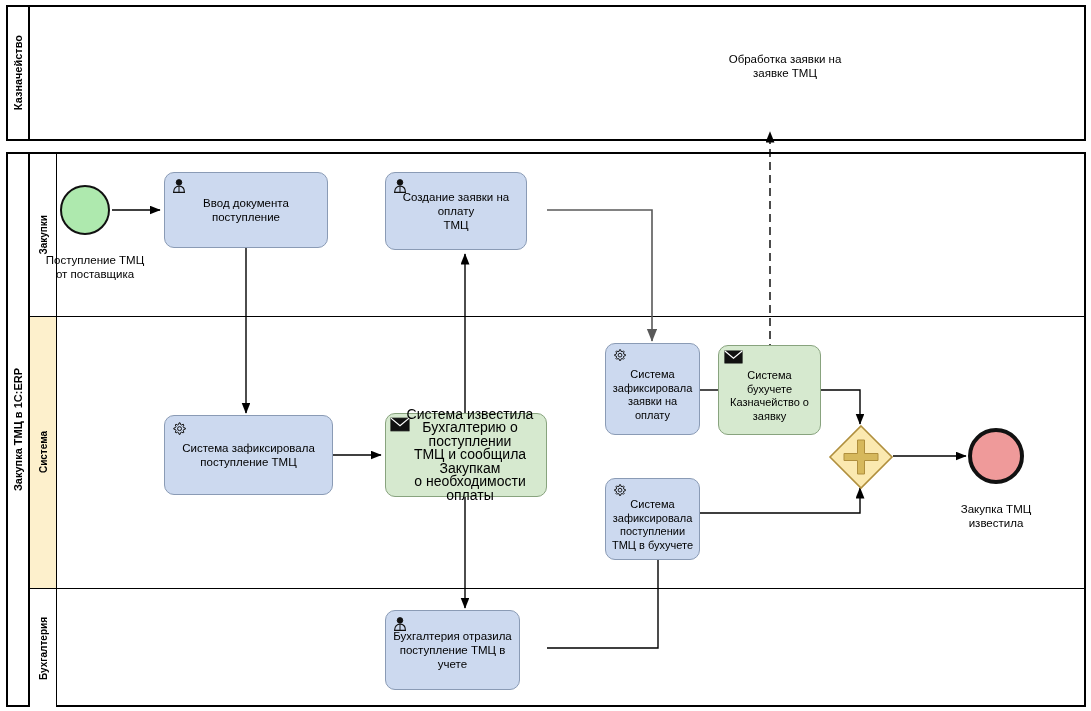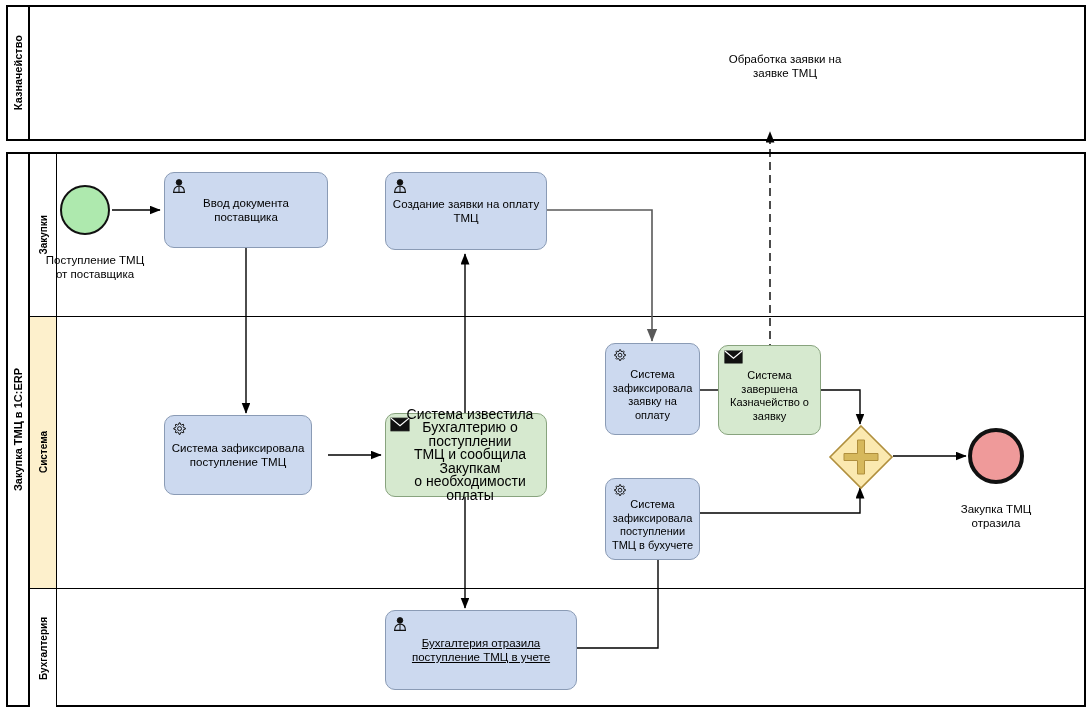--- a/index.html
+++ b/index.html
@@ -239,39 +239,39 @@
   <div class="task blue" style="left:164px; top:172px; width:164px; height:76px;">
     <span class="task-icon">
       <svg viewBox="0 0 20 20" width="18" height="18">
         <circle cx="10" cy="6" r="3.1" fill="#111" stroke="#111" stroke-width="1"></circle>
         <path d="M4,17 C4,12.2 7.0,10.2 10,10.2 C13,10.2 16,12.2 16,17 Z" fill="none" stroke="#111" stroke-width="1.3"></path>
         <path d="M10,10.4 L10,17" stroke="#111" stroke-width="1.1"></path>
       </svg>
     </span>
     <span class="task-text">
       <span>Ввод документа</span><br>
-      <span>поставщика</span>
-    </span>
-  </div>
-
-  <div class="task blue" style="left:385px; top:172px; width:162px; height:78px;">
+      <span>поступление</span>
+    </span>
+  </div>
+
+  <div class="task blue" style="left:385px; top:172px; width:142px; height:78px;">
     <span class="task-icon">
       <svg viewBox="0 0 20 20" width="18" height="18">
         <circle cx="10" cy="6" r="3.1" fill="#111" stroke="#111" stroke-width="1"></circle>
         <path d="M4,17 C4,12.2 7.0,10.2 10,10.2 C13,10.2 16,12.2 16,17 Z" fill="none" stroke="#111" stroke-width="1.3"></path>
         <path d="M10,10.4 L10,17" stroke="#111" stroke-width="1.1"></path>
       </svg>
     </span>
     <span class="task-text">
       <span>Создание заявки на оплату</span><br>
       <span>ТМЦ</span>
     </span>
   </div>
 
-  <div class="task blue" style="left:164px; top:415px; width:148px; height:80px;">
+  <div class="task blue" style="left:164px; top:415px; width:169px; height:80px;">
     <span class="task-icon">
       <svg viewBox="0 0 20 20" width="18" height="18">
         <path d="M10,3.2 L11.3,3.2 L11.7,5.0 L13.1,5.6 L14.6,4.6 L15.5,5.6 L14.6,7.1 L15.2,8.5 L17,8.9 L17,10.2 L15.2,10.6 L14.6,12.0 L15.5,13.5 L14.6,14.4 L13.1,13.5 L11.7,14.1 L11.3,15.9 L10,15.9 L9.6,14.1 L8.2,13.5 L6.7,14.4 L5.8,13.5 L6.7,12.0 L6.1,10.6 L4.3,10.2 L4.3,8.9 L6.1,8.5 L6.7,7.1 L5.8,5.6 L6.7,4.6 L8.2,5.6 L9.6,5.0 Z" fill="none" stroke="#111" stroke-width="1.1"></path>
         <circle cx="10.6" cy="9.6" r="2.2" fill="none" stroke="#111" stroke-width="1.1"></circle>
       </svg>
     </span>
     <span class="task-text">
       <span>Система зафиксировала</span><br>
       <span>поступление ТМЦ</span>
     </span>
@@ -295,56 +295,56 @@
   <div class="task blue" style="left:605px; top:343px; width:95px; height:92px;">
     <span class="task-icon" style="left:4px; top:3px;">
       <svg viewBox="0 0 20 20" width="17" height="17">
         <path d="M10,3.2 L11.3,3.2 L11.7,5.0 L13.1,5.6 L14.6,4.6 L15.5,5.6 L14.6,7.1 L15.2,8.5 L17,8.9 L17,10.2 L15.2,10.6 L14.6,12.0 L15.5,13.5 L14.6,14.4 L13.1,13.5 L11.7,14.1 L11.3,15.9 L10,15.9 L9.6,14.1 L8.2,13.5 L6.7,14.4 L5.8,13.5 L6.7,12.0 L6.1,10.6 L4.3,10.2 L4.3,8.9 L6.1,8.5 L6.7,7.1 L5.8,5.6 L6.7,4.6 L8.2,5.6 L9.6,5.0 Z" fill="none" stroke="#111" stroke-width="1.1"></path>
         <circle cx="10.6" cy="9.6" r="2.2" fill="none" stroke="#111" stroke-width="1.1"></circle>
       </svg>
     </span>
     <span class="task-text" style="font-size:11px; line-height:13.5px; padding-top:12px;">
       <span>Система</span><br>
       <span>зафиксировала</span><br>
-      <span>заявку на</span><br>
+      <span>заявки на</span><br>
       <span>оплату</span>
     </span>
   </div>
 
   <div class="task green" style="left:718px; top:345px; width:103px; height:90px;">
     <span class="task-icon" style="left:5px; top:4px;">
       <svg viewBox="0 0 22 16" width="19" height="14">
         <rect x="1" y="1" width="20" height="14" fill="#111" stroke="#111" stroke-width="1"></rect>
         <path d="M1,1 L11,9.4 L21,1" fill="none" stroke="#ffffff" stroke-width="1.4"></path>
       </svg>
     </span>
     <span class="task-text" style="font-size:11px; line-height:13.5px; padding-top:12px;">
       <span>Система</span><br>
-      <span>завершена</span><br>
+      <span>бухучете</span><br>
       <span>Казначейство о</span><br>
       <span>заявку</span>
     </span>
   </div>
 
   <div class="task blue" style="left:605px; top:478px; width:95px; height:82px;">
     <span class="task-icon" style="left:4px; top:3px;">
       <svg viewBox="0 0 20 20" width="17" height="17">
         <path d="M10,3.2 L11.3,3.2 L11.7,5.0 L13.1,5.6 L14.6,4.6 L15.5,5.6 L14.6,7.1 L15.2,8.5 L17,8.9 L17,10.2 L15.2,10.6 L14.6,12.0 L15.5,13.5 L14.6,14.4 L13.1,13.5 L11.7,14.1 L11.3,15.9 L10,15.9 L9.6,14.1 L8.2,13.5 L6.7,14.4 L5.8,13.5 L6.7,12.0 L6.1,10.6 L4.3,10.2 L4.3,8.9 L6.1,8.5 L6.7,7.1 L5.8,5.6 L6.7,4.6 L8.2,5.6 L9.6,5.0 Z" fill="none" stroke="#111" stroke-width="1.1"></path>
         <circle cx="10.6" cy="9.6" r="2.2" fill="none" stroke="#111" stroke-width="1.1"></circle>
       </svg>
     </span>
     <span class="task-text" style="font-size:11px; line-height:13.5px; padding-top:12px;">
       <span>Система</span><br>
       <span>зафиксировала</span><br>
       <span>поступлении</span><br>
       <span>ТМЦ в бухучете</span>
     </span>
   </div>
 
-  <div class="task blue" style="left:385px; top:610px; width:192px; height:80px;text-decoration:underline;">
+  <div class="task blue" style="left:385px; top:610px; width:135px; height:80px;">
     <span class="task-icon">
       <svg viewBox="0 0 20 20" width="18" height="18">
         <circle cx="10" cy="6" r="3.1" fill="#111" stroke="#111" stroke-width="1"></circle>
         <path d="M4,17 C4,12.2 7.0,10.2 10,10.2 C13,10.2 16,12.2 16,17 Z" fill="none" stroke="#111" stroke-width="1.3"></path>
         <path d="M10,10.4 L10,17" stroke="#111" stroke-width="1.1"></path>
       </svg>
     </span>
     <span class="task-text">
       <span>Бухгалтерия отразила</span><br>
       <span>поступление ТМЦ в учете</span>
@@ -354,16 +354,16 @@
   <div class="gateway" style="left:828px; top:424px; width:66px; height:66px;">
     <svg viewBox="0 0 66 66" width="66" height="66">
       <polygon points="33,2 64,33 33,64 2,33" fill="#fbe9b0" stroke="#b08f3d" stroke-width="1.6"></polygon>
       <path d="M29.5,16 L36.5,16 L36.5,29.5 L50,29.5 L50,36.5 L36.5,36.5 L36.5,50 L29.5,50 L29.5,36.5 L16,36.5 L16,29.5 L29.5,29.5 Z" fill="#d6b85c" stroke="#b08f3d" stroke-width="1"></path>
     </svg>
   </div>
 
   <div class="event end" style="left:968px; top:428px; width:56px; height:56px;"></div>
   <div class="caption" style="left:936px; top:502px; width:120px;">
     <div>Закупка ТМЦ</div>
-    <div>отразила</div>
+    <div>известила</div>
   </div>
 
 </div>
 
 </body></html>

